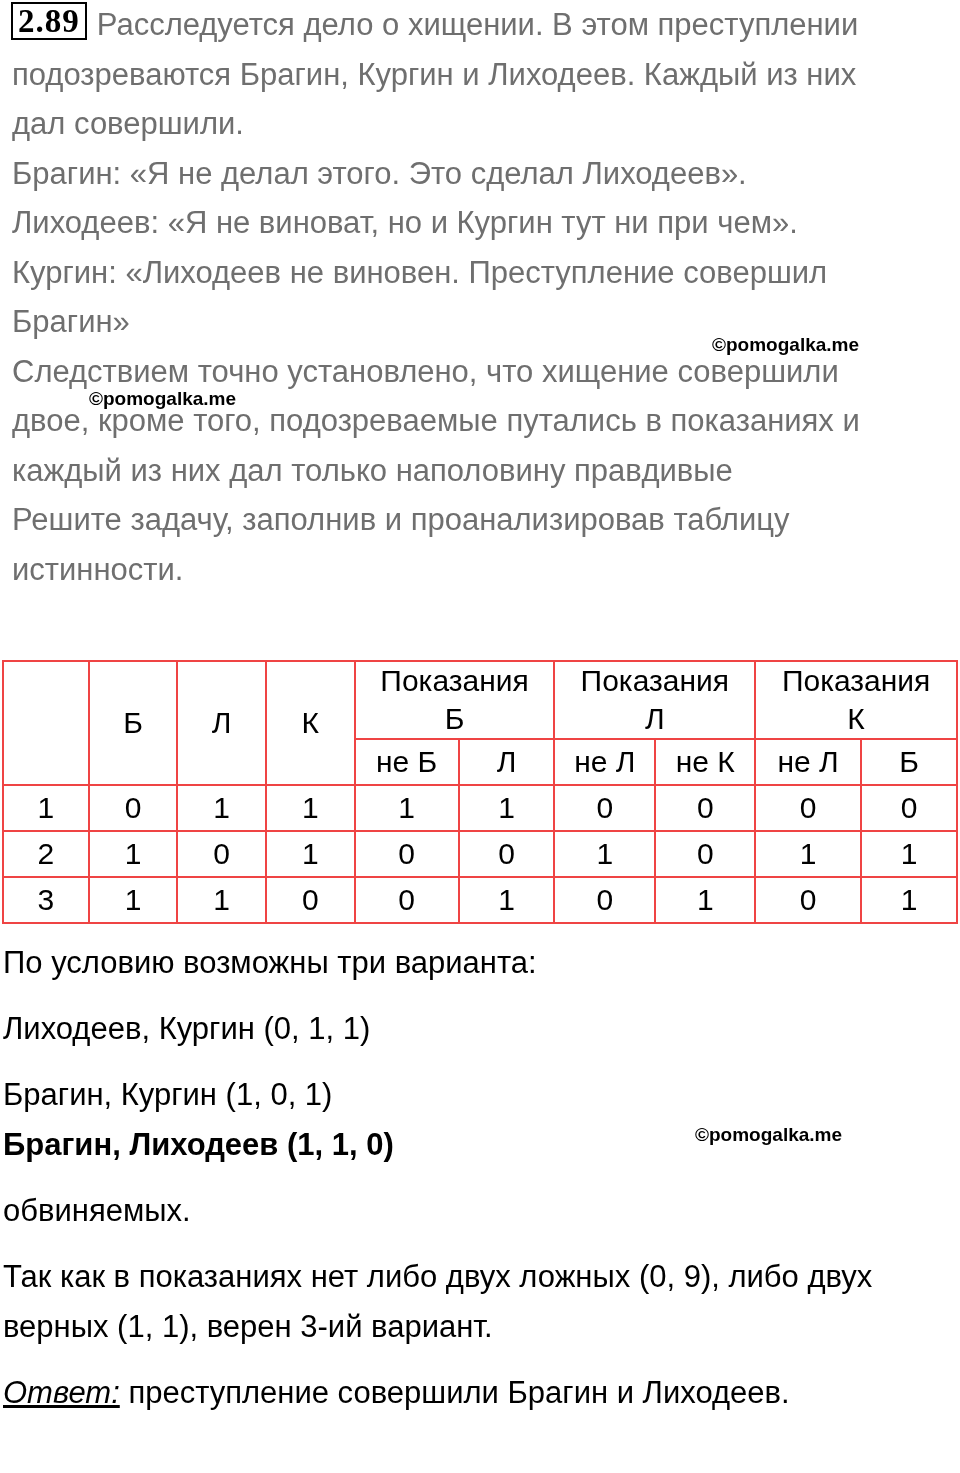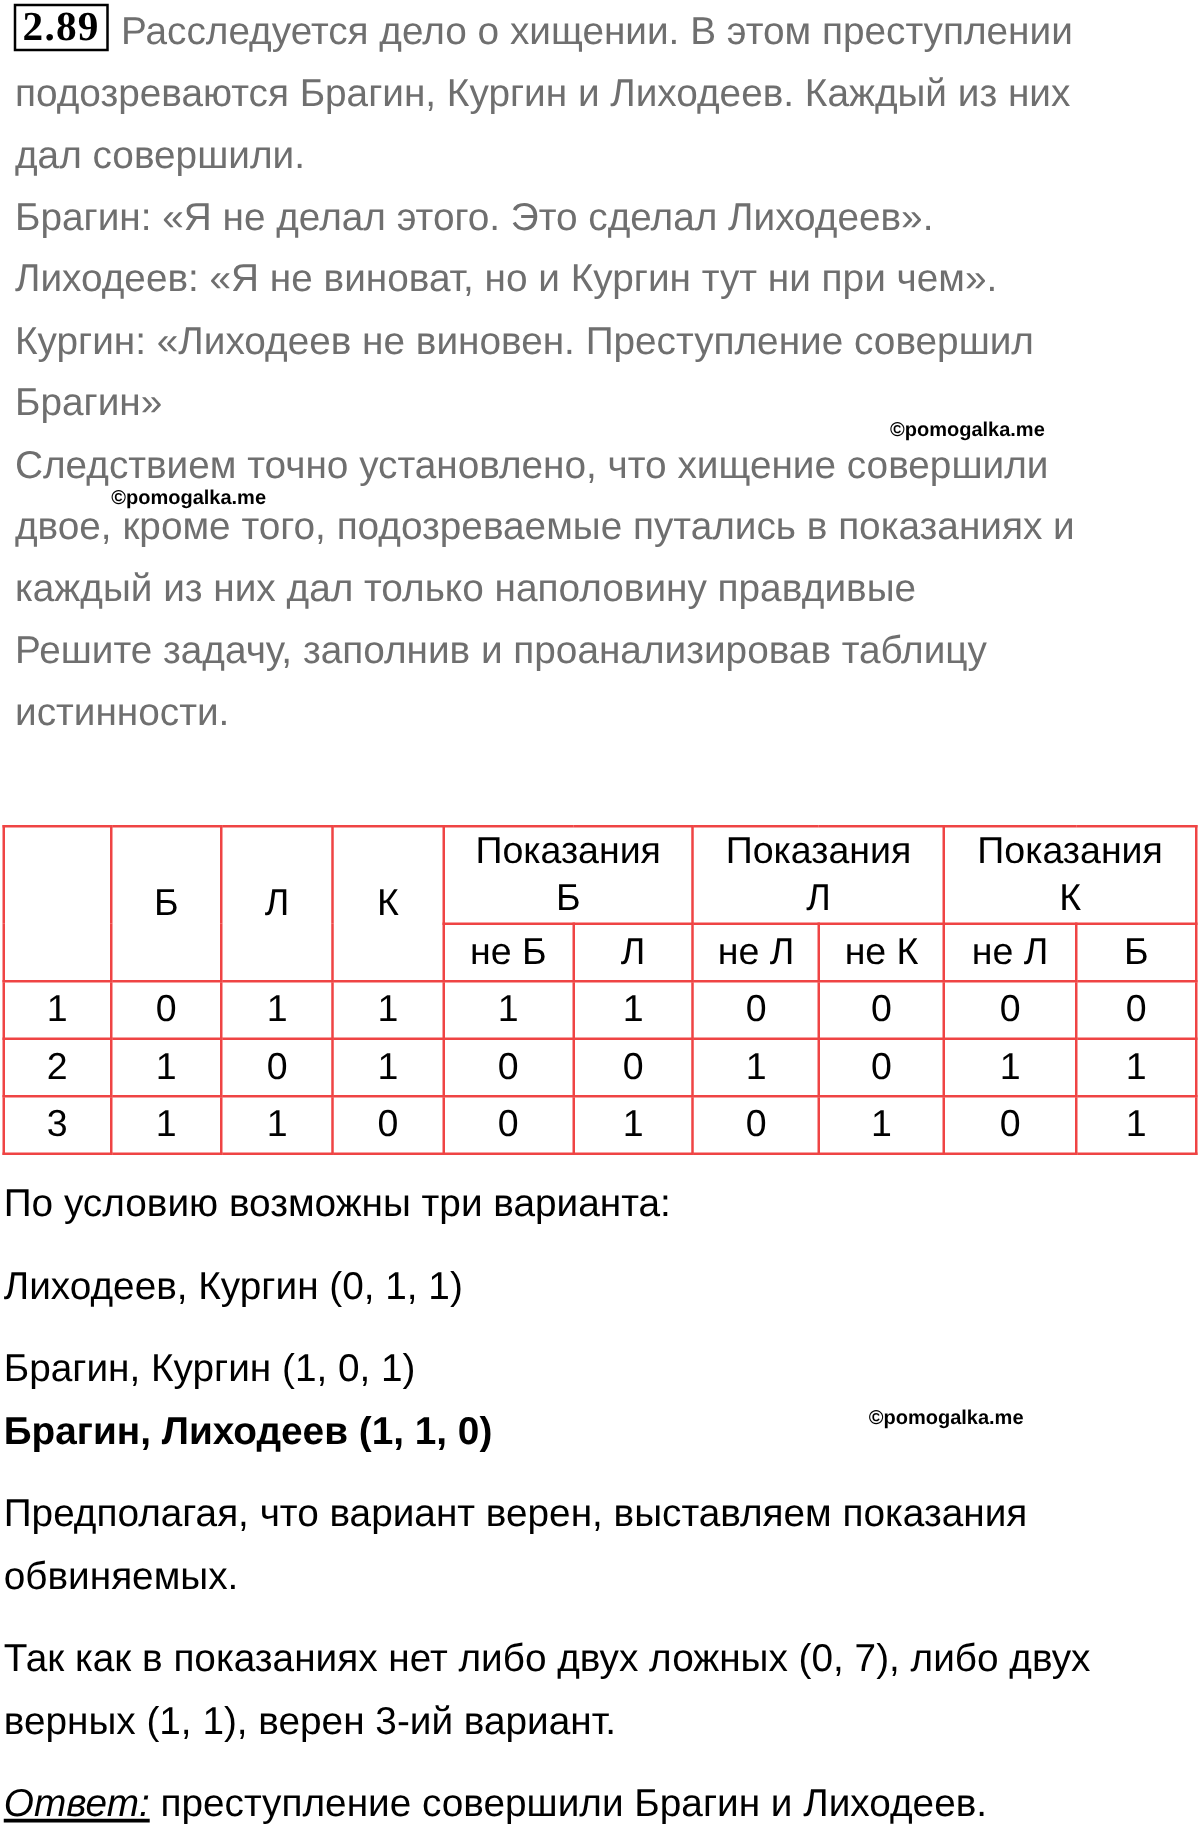--- a/index.html
+++ b/index.html
@@ -35,21 +35,21 @@
       padding: 0 5px 0 5px;
       margin-right: 10px;
       margin-left: -1px;
       vertical-align: 3px;
       letter-spacing: 1px;
     }
     .watermark {
       position: absolute;
       font-family: "Liberation Sans", "DejaVu Sans", sans-serif;
       font-weight: bold;
-      font-size: 16px;
+      font-size: 19px;
       color: #000;
       line-height: 20px;
     }
     table.truth {
       position: absolute;
       left: 2px;
       top: 660px;
       width: 956px;
       border-collapse: collapse;
       color: #000;
@@ -168,20 +168,19 @@
     <td>1</td>
   </tr>
 </tbody>
   </table>
 
 <div class="solution">
   <p style="margin-bottom:16px;">По условию возможны три варианта:</p>
   <p style="margin-bottom:16px;">Лиходеев, Кургин (0, 1, 1)</p>
   <p style="margin-bottom:0;">Брагин, Кургин (1, 0, 1)</p>
   <p style="margin-bottom:16px;font-weight:bold;">Брагин, Лиходеев (1, 1, 0)</p>
-  <p>Предполагая, что вариант верен, выставляем показания</p>
   <p style="margin-bottom:16px;">обвиняемых.</p>
-  <p>Так как в показаниях нет либо двух ложных (0, 7), либо двух</p>
+  <p>Так как в показаниях нет либо двух ложных (0, 9), либо двух</p>
   <p style="margin-bottom:16px;">верных (1, 1), верен 3-ий вариант.</p>
   <p><span class="answer-label">Ответ:</span><span> преступление совершили Брагин и Лиходеев.</span></p>
 </div>
 
 <div class="watermark" style="left:695px; top:1125px;">©pomogalka.me</div>
 
 </body></html>

